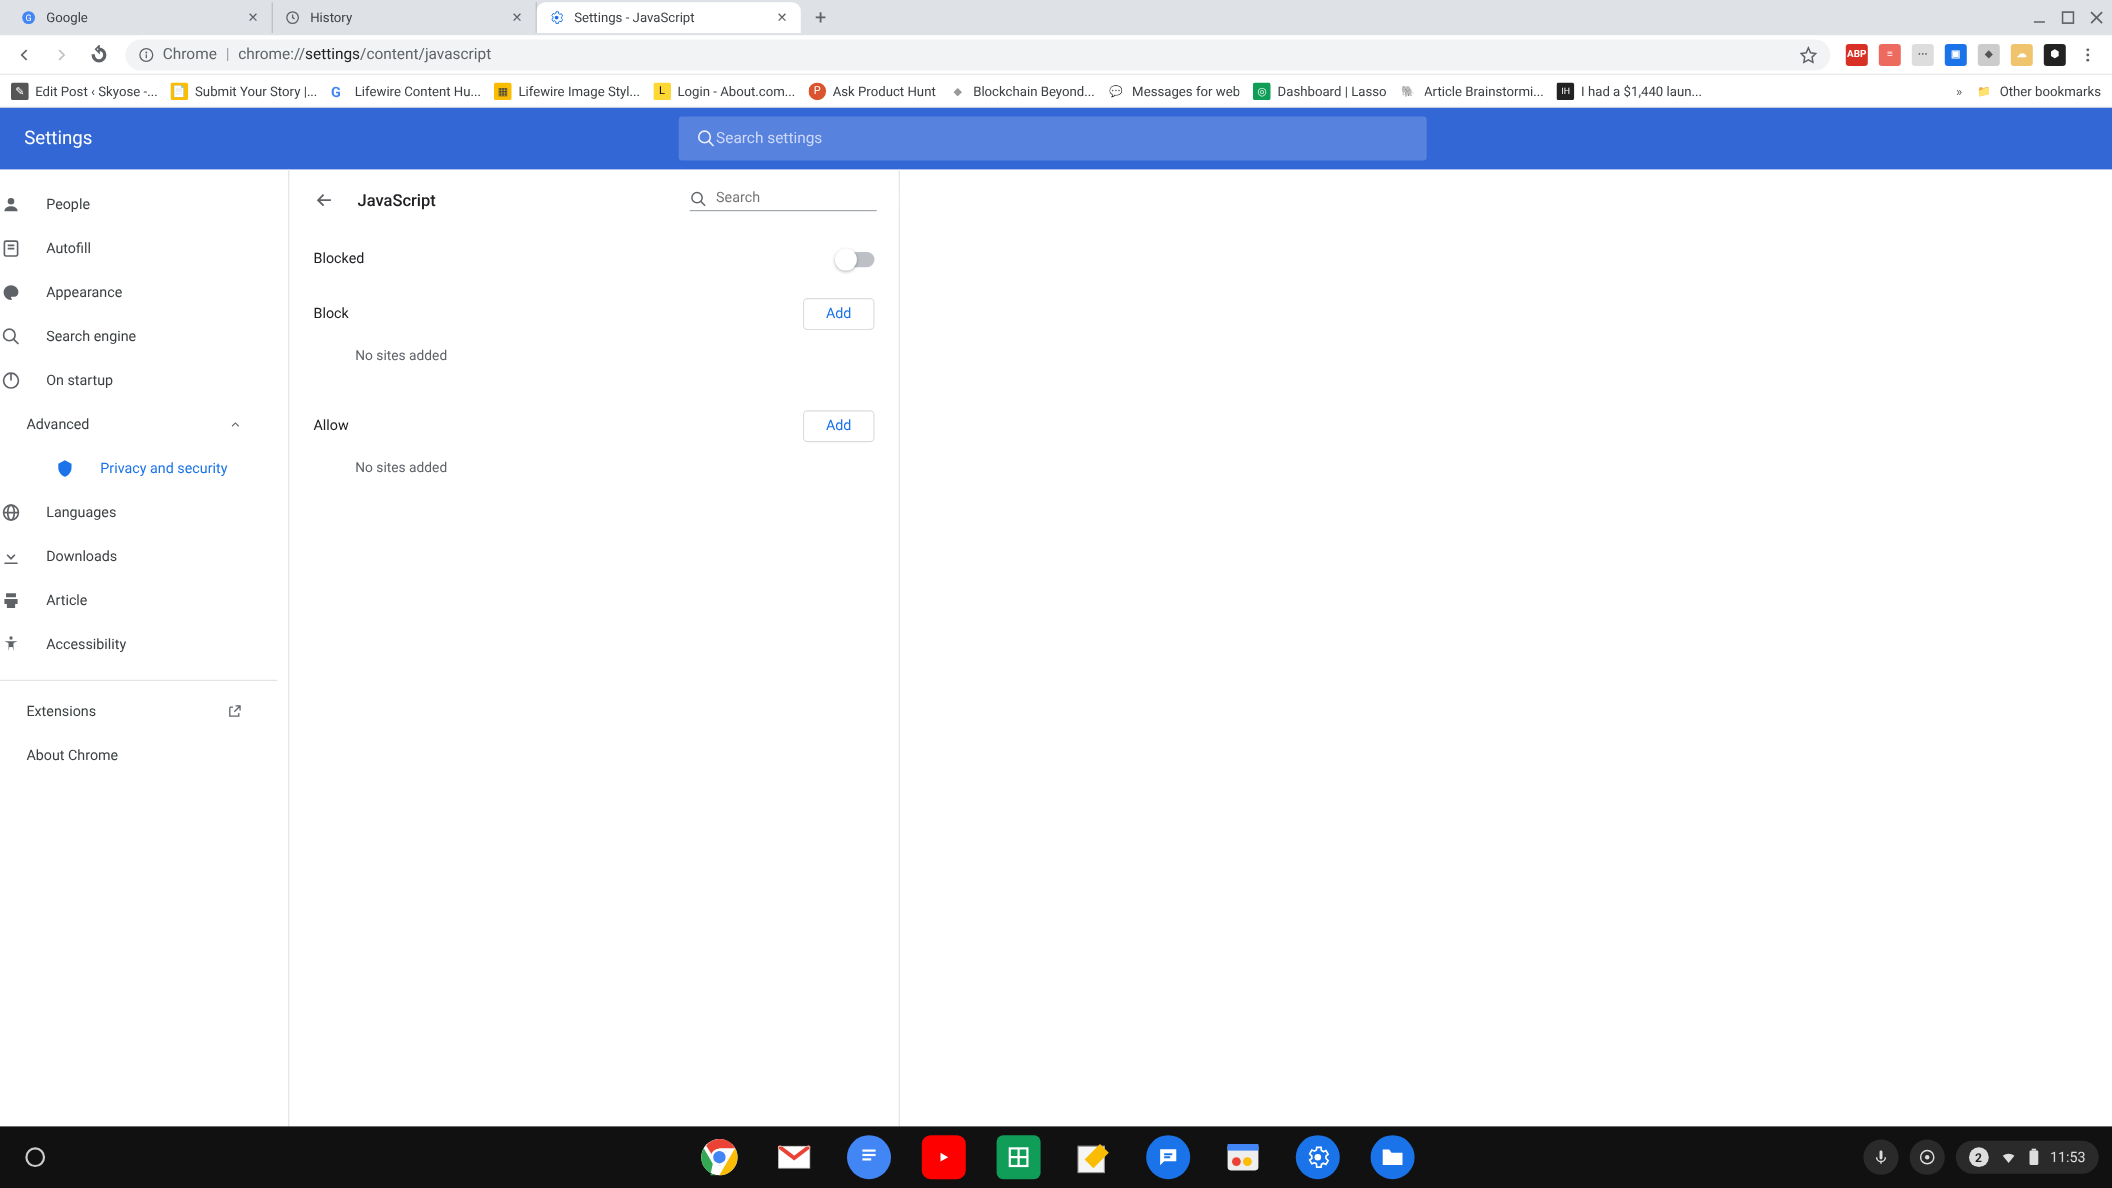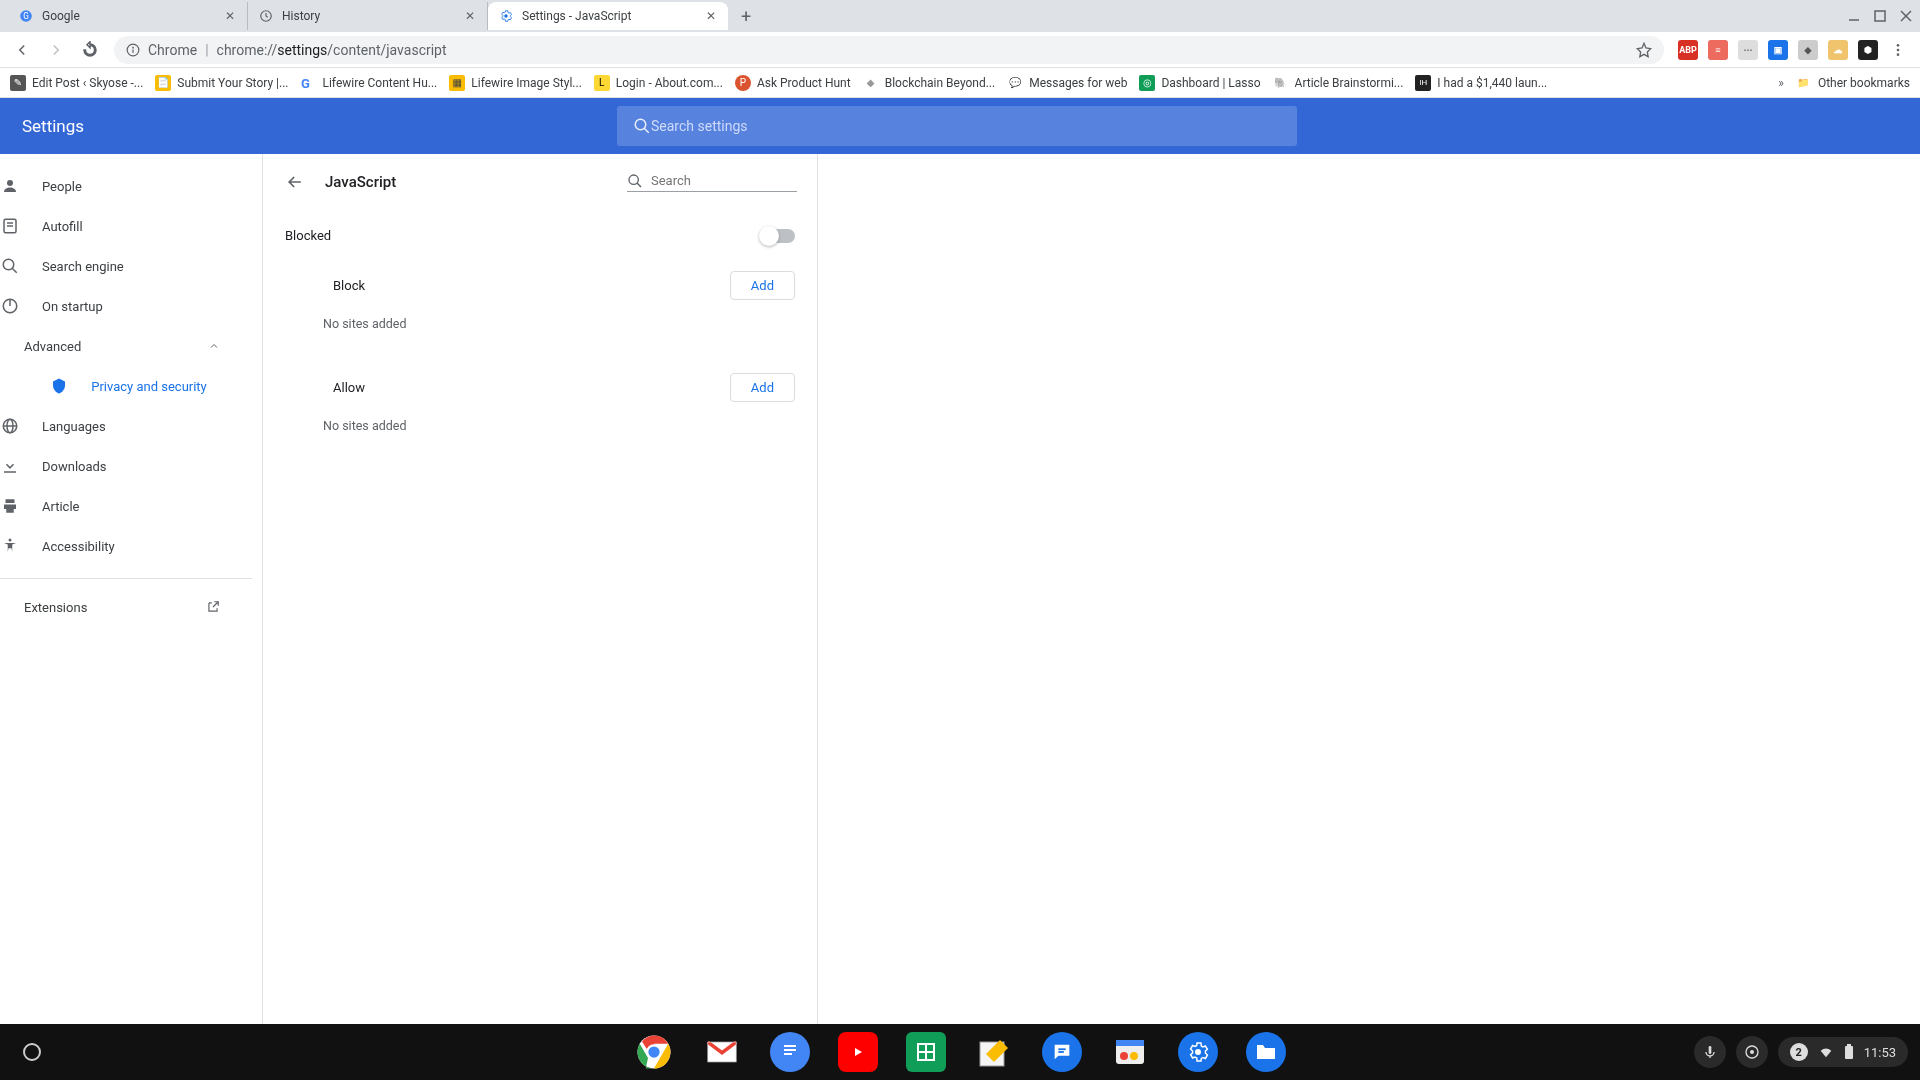--- a/index.html
+++ b/index.html
@@ -55,21 +55,21 @@
   .content-title { font-size:15px; color:#202124; font-weight:500; flex:1; }
   .inline-search { width:170px; border-bottom:1px solid #9aa0a6; display:flex; align-items:center; gap:8px; padding-bottom:2px; }
   .inline-search input { border:none; outline:none; font-size:13px; flex:1; }
   .inline-search .sicon2 { color:#5f6368; }
 
   .setting-row { padding:18px 22px; display:flex; align-items:center; justify-content:space-between; font-size:13px; color:#202124; }
   .toggle { width:34px; height:14px; background:#bdc1c6; border-radius:7px; position:relative; }
   .toggle::after { content:""; position:absolute; left:-2px; top:-3px; width:20px; height:20px; background:#fff; border-radius:50%; box-shadow:0 1px 3px rgba(0,0,0,0.3); }
 
   .section-row { padding:10px 22px 6px; display:flex; align-items:center; justify-content:space-between; }
-  .section-row .sec-label { font-size:13px; color:#202124;margin-left:48px; }
+  .section-row .sec-label { font-size:13px; color:#202124; }
   .add-btn { border:1px solid #dadce0; color:#1a73e8; font-size:13px; padding:6px 20px; border-radius:4px; background:#fff; cursor:pointer; }
   .empty-text { font-size:12.5px; color:#5f6368; padding:10px 0 18px 60px; }
 
   
   .taskbar { position:absolute; bottom:0; left:0; right:0; height:56px; background:#111; display:flex; align-items:center; }
   .launcher { width:40px; height:40px; margin-left:12px; display:flex; align-items:center; justify-content:center; }
   .launcher-circ { width:18px; height:18px; border:2px solid #ccc; border-radius:50%; }
   .dock { position:absolute; left:50%; transform:translateX(-50%); display:flex; gap:28px; align-items:center; }
   .dock-icon { width:40px; height:40px; border-radius:50%; display:flex; align-items:center; justify-content:center; font-size:18px; color:#fff; }
   .tray { position:absolute; right:12px; display:flex; align-items:center; gap:10px; color:#ddd; font-size:13px; }
@@ -272,20 +272,28 @@
           <svg width="18" height="18" viewBox="0 0 24 24" fill="#5f6368">
             <rect x="4" y="3" width="16" height="18" rx="2" fill="none" stroke="#5f6368" stroke-width="2"></rect>
             <line x1="8" y1="8" x2="16" y2="8" stroke="#5f6368" stroke-width="2"></line>
             <line x1="8" y1="12" x2="16" y2="12" stroke="#5f6368" stroke-width="2"></line>
           </svg>
         </span>
       <span>Autofill</span>
     </div>
     <div class="side-item">
       <span class="sicon">
+          <svg width="18" height="18" viewBox="0 0 24 24" fill="#5f6368">
+            <path d="M12 3a9 9 0 100 18c1 0 1-1 1-1 0-1-1-1-1-2 0-1 1-1 2-1h2a5 5 0 005-5 9 9 0 00-9-9z"></path>
+          </svg>
+        </span>
+      <span>Appearance</span>
+    </div>
+    <div class="side-item">
+      <span class="sicon">
           <svg width="18" height="18" viewBox="0 0 24 24" fill="none" stroke="#5f6368" stroke-width="2">
             <circle cx="10" cy="10" r="7"></circle>
             <line x1="21" y1="21" x2="15" y2="15"></line>
           </svg>
         </span>
       <span>Search engine</span>
     </div>
     <div class="side-item">
       <span class="sicon">
           <svg width="18" height="18" viewBox="0 0 24 24" fill="none" stroke="#5f6368" stroke-width="2">
@@ -351,20 +359,23 @@
 
     <div class="side-divider"></div>
 
     <div class="side-plain">
       <span>Extensions</span>
       <span>
           <svg width="14" height="14" viewBox="0 0 24 24" fill="none" stroke="#5f6368" stroke-width="2">
             <path d="M14 3h7v7M21 3l-9 9M5 5h5M5 5v14h14v-5"></path>
           </svg>
         </span>
+    </div>
+    <div class="side-plain">
+      <span>About Chrome</span>
     </div>
   </div>
 
   <div class="content-wrap">
     <div class="content">
       <div class="content-header">
         <span class="back-arrow">
             <svg width="20" height="20" viewBox="0 0 24 24" fill="none" stroke="#5f6368" stroke-width="2">
               <path d="M19 12H5M11 18l-6-6 6-6"></path>
             </svg>

